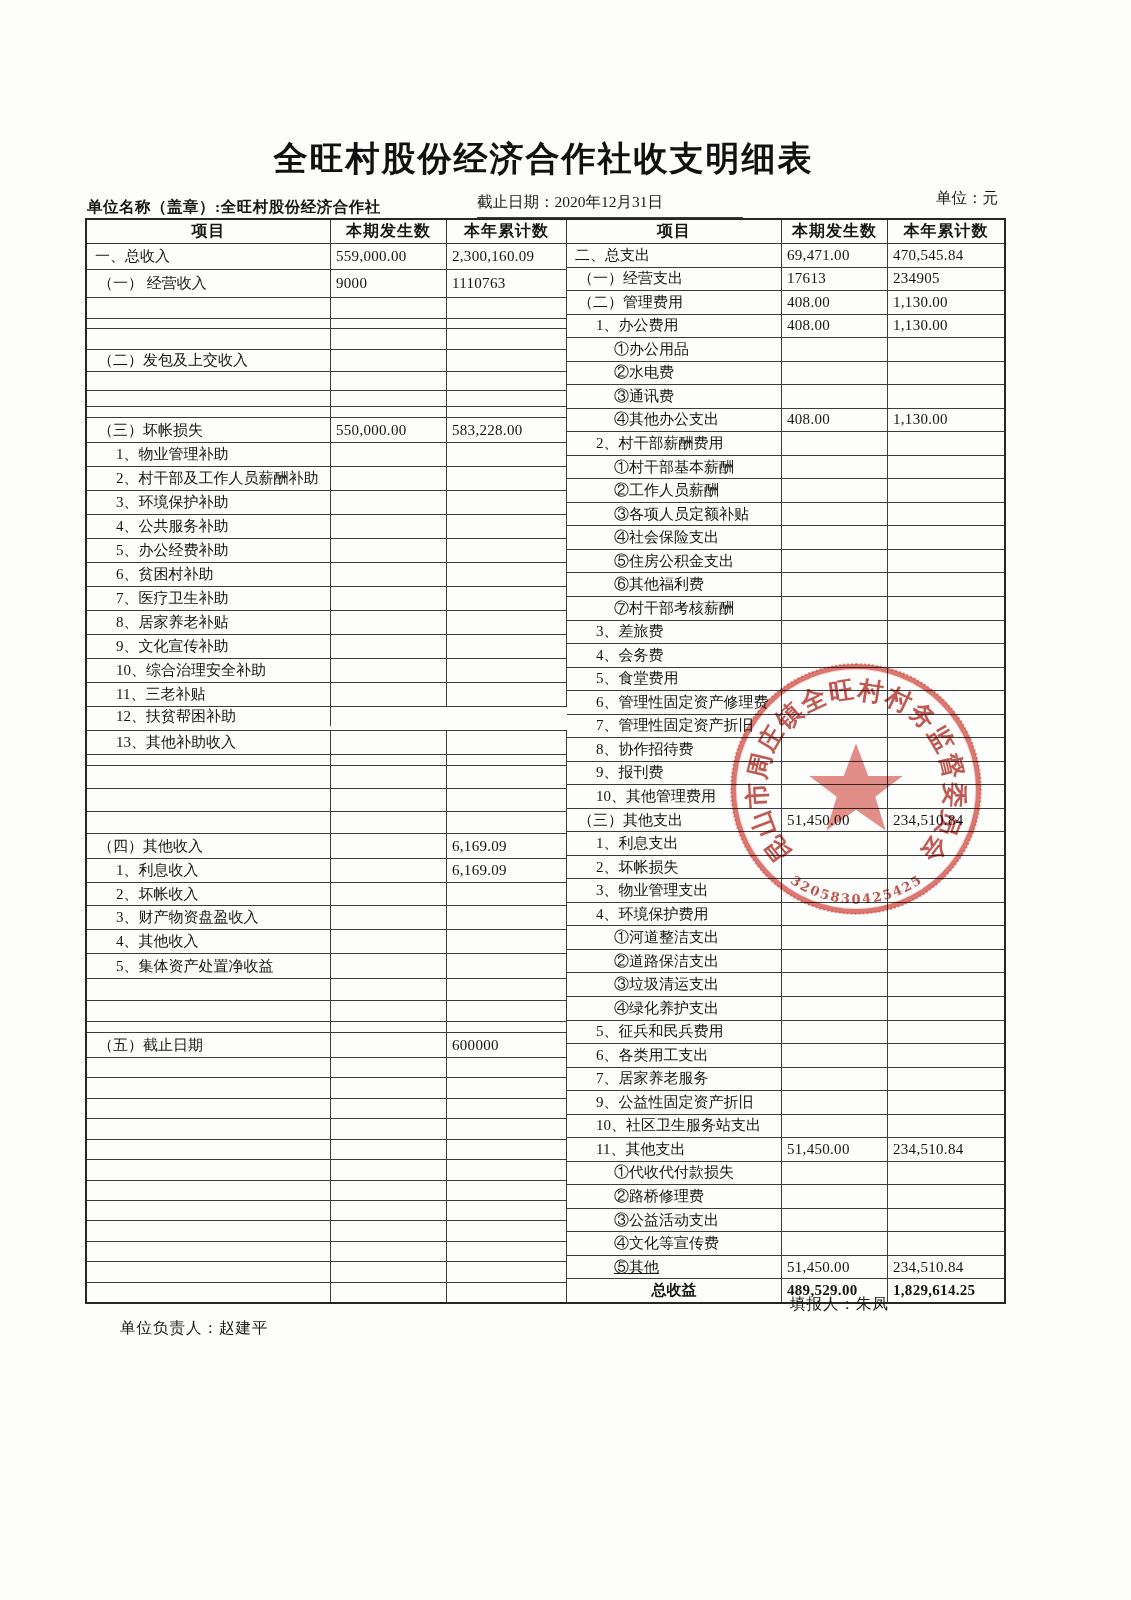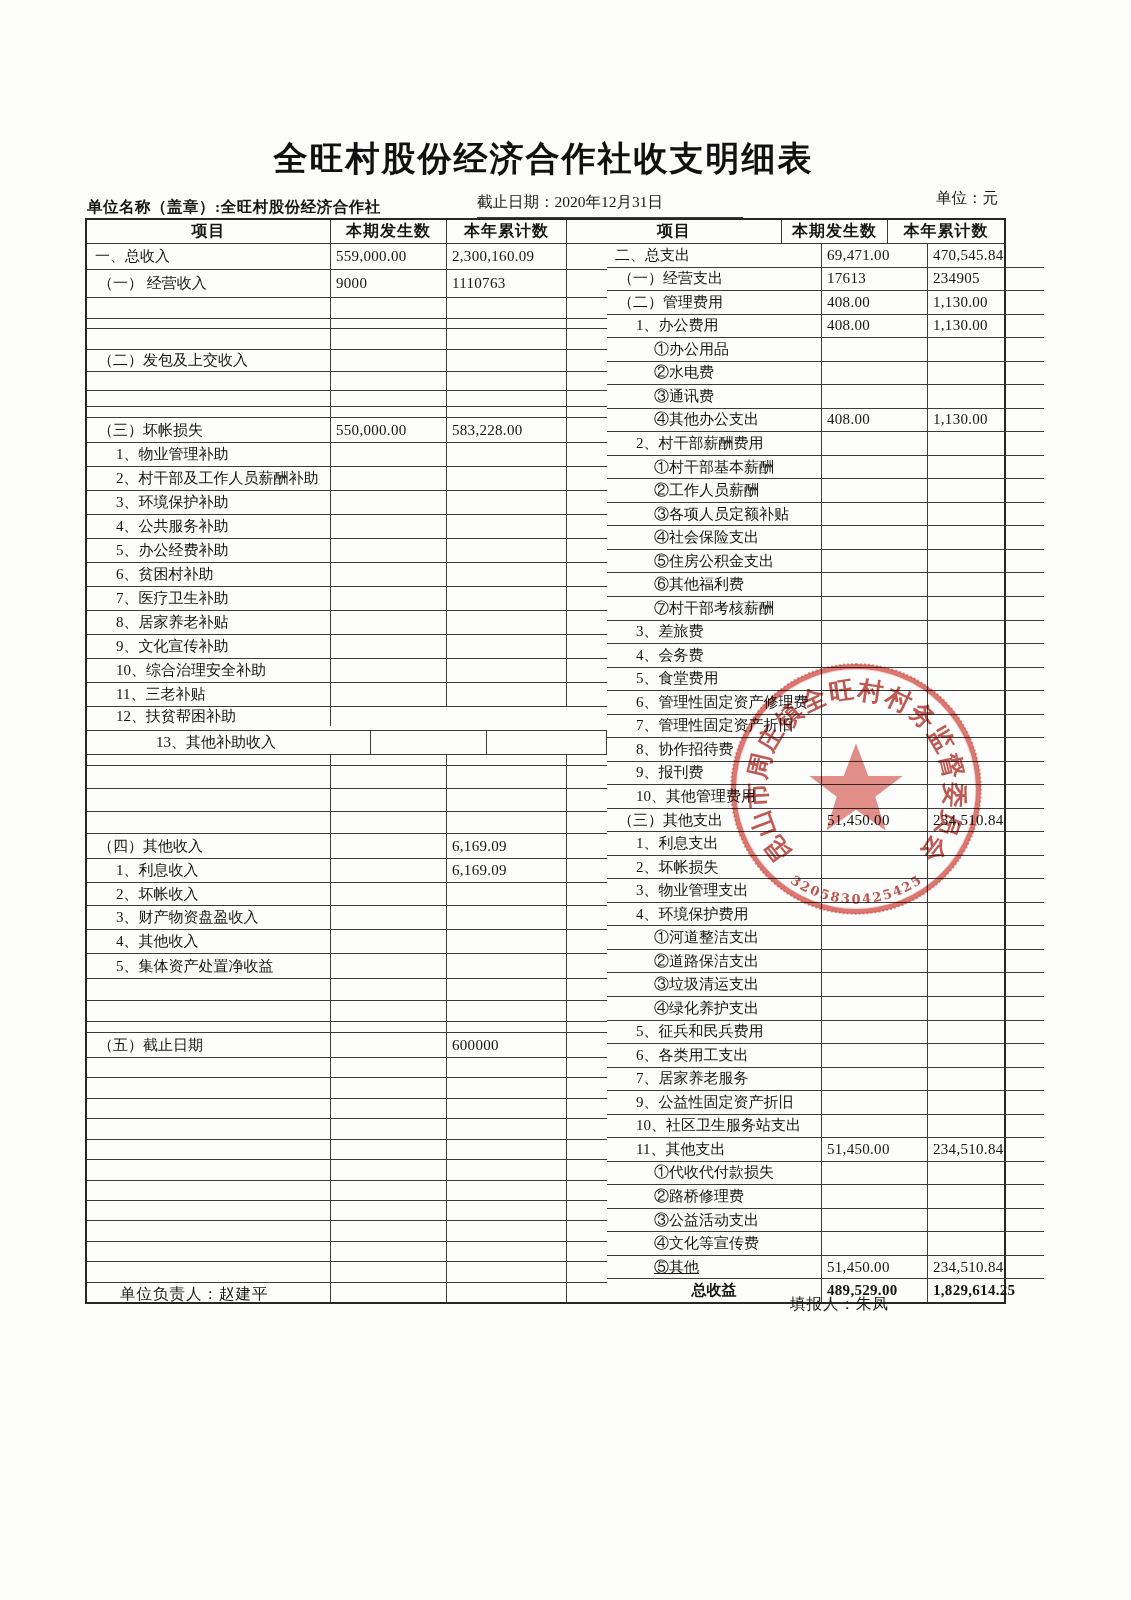--- a/index.html
+++ b/index.html
@@ -75,21 +75,21 @@
     font-size:25px;line-height:1;
     font-family:"Liberation Serif","DejaVu Serif",serif;
   }
   .digit-char{
     position:absolute;left:50%;top:50%;
     font-weight:bold;color:rgba(178,44,36,0.8);
     font-size:13px;line-height:1;
     font-family:"DejaVu Serif",serif;
   }
   
-  .footer-left{position:absolute;left:120px;top:1284px;font-size:15.5px;letter-spacing:1px;}
+  .footer-left{position:absolute;left:120px;top:1318px;font-size:15.5px;letter-spacing:1px;}
   .footer-right{position:absolute;left:790px;top:1294px;font-size:15.5px;letter-spacing:1px;}
 </style>
 </head>
 <body>
 
 <div class="page">
 
   <h1 class="title">全旺村股份经济合作社收支明细表</h1>
 
   <div class="meta">
@@ -212,21 +212,21 @@
           <div class="trow fixed" style="height: 23px;">
             <div class="tcell c-item ind2" style="width: 244px;">11、三老补贴</div>
             <div class="tcell c-num" style="width: 116px;"></div>
             <div class="tcell c-num last" style="width: 120px;"></div>
           </div>
           <div class="trow fixed" style="height: 23px; flex-direction: column;">
             <div class="tcell c-item ind2" style="width: 244px;">12、扶贫帮困补助</div>
             <div class="tcell c-num" style="width: 116px;"></div>
             <div class="tcell c-num last" style="width: 120px;"></div>
           </div>
-          <div class="trow fixed" style="height: 23px; padding-left: 40px;">
+          <div class="trow fixed" style="height: 23px;">
             <div class="tcell c-item ind2" style="width: 244px;">13、其他补助收入</div>
             <div class="tcell c-num" style="width: 116px;"></div>
             <div class="tcell c-num last" style="width: 120px;"></div>
           </div>
           <div class="trow fixed" style="height: 10px;">
             <div class="tcell c-item ind0" style="width: 244px;"></div>
             <div class="tcell c-num" style="width: 116px;"></div>
             <div class="tcell c-num last" style="width: 120px;"></div>
           </div>
           <div class="trow fixed" style="height: 22px;">

